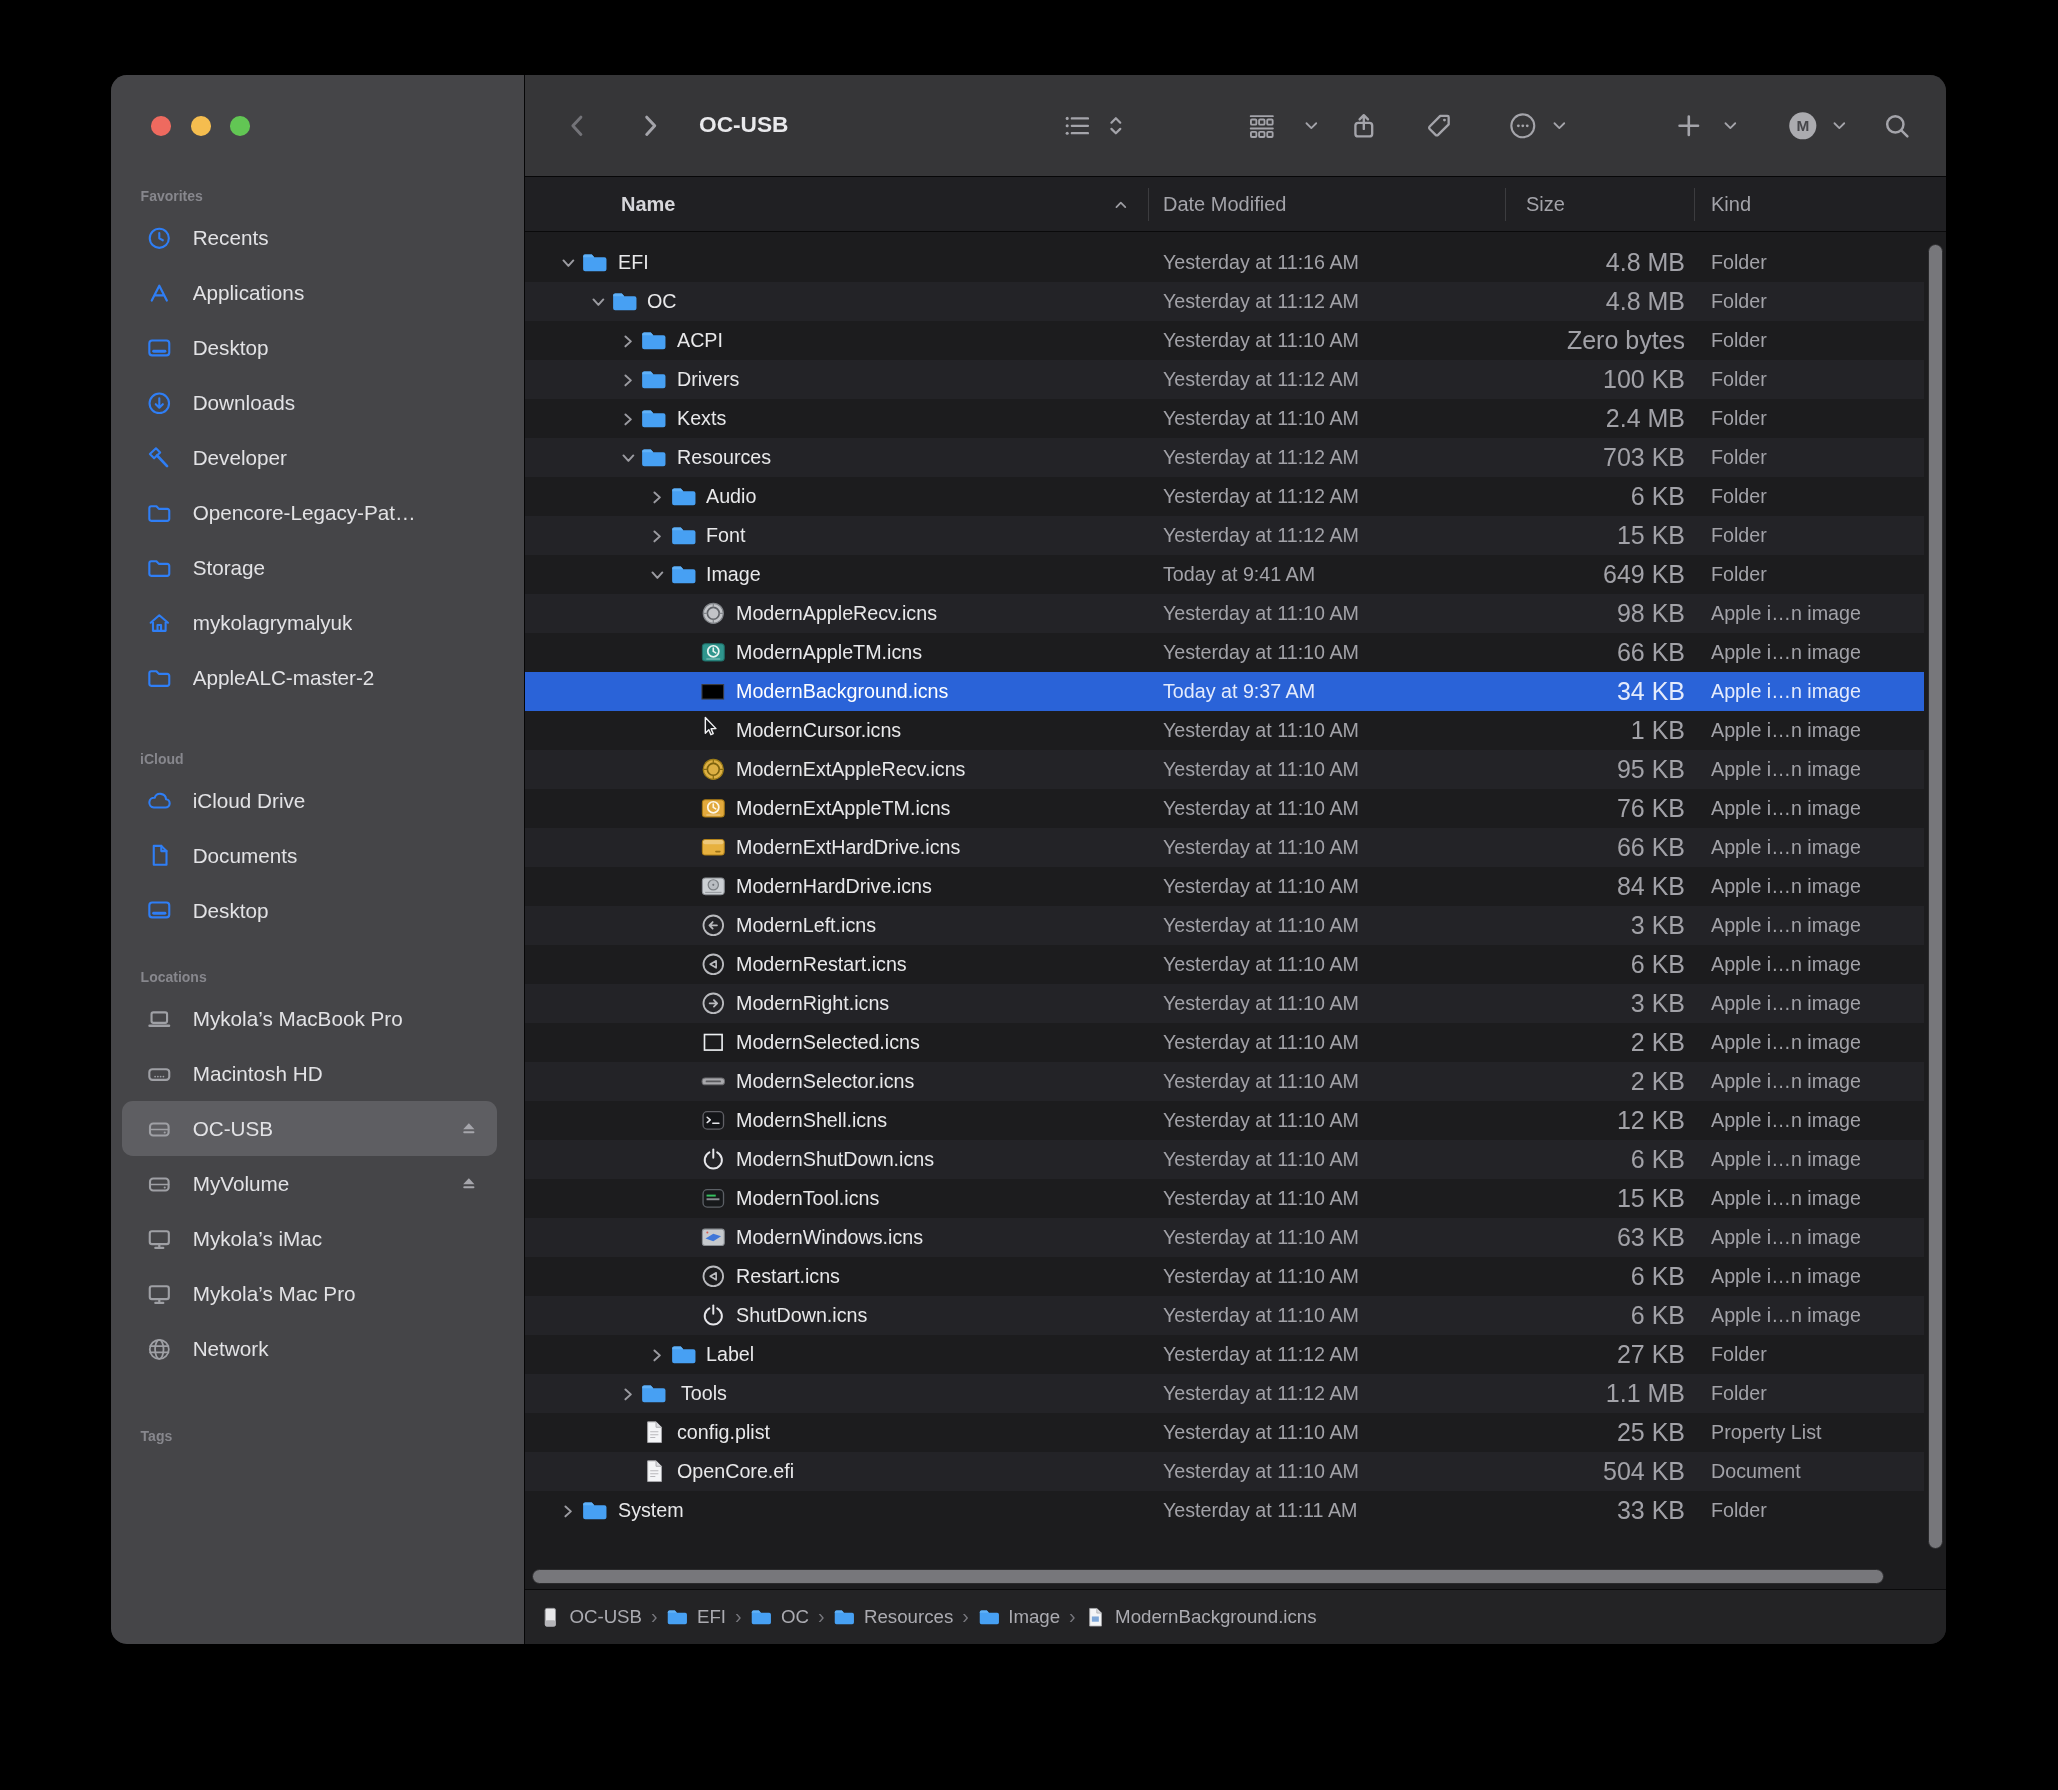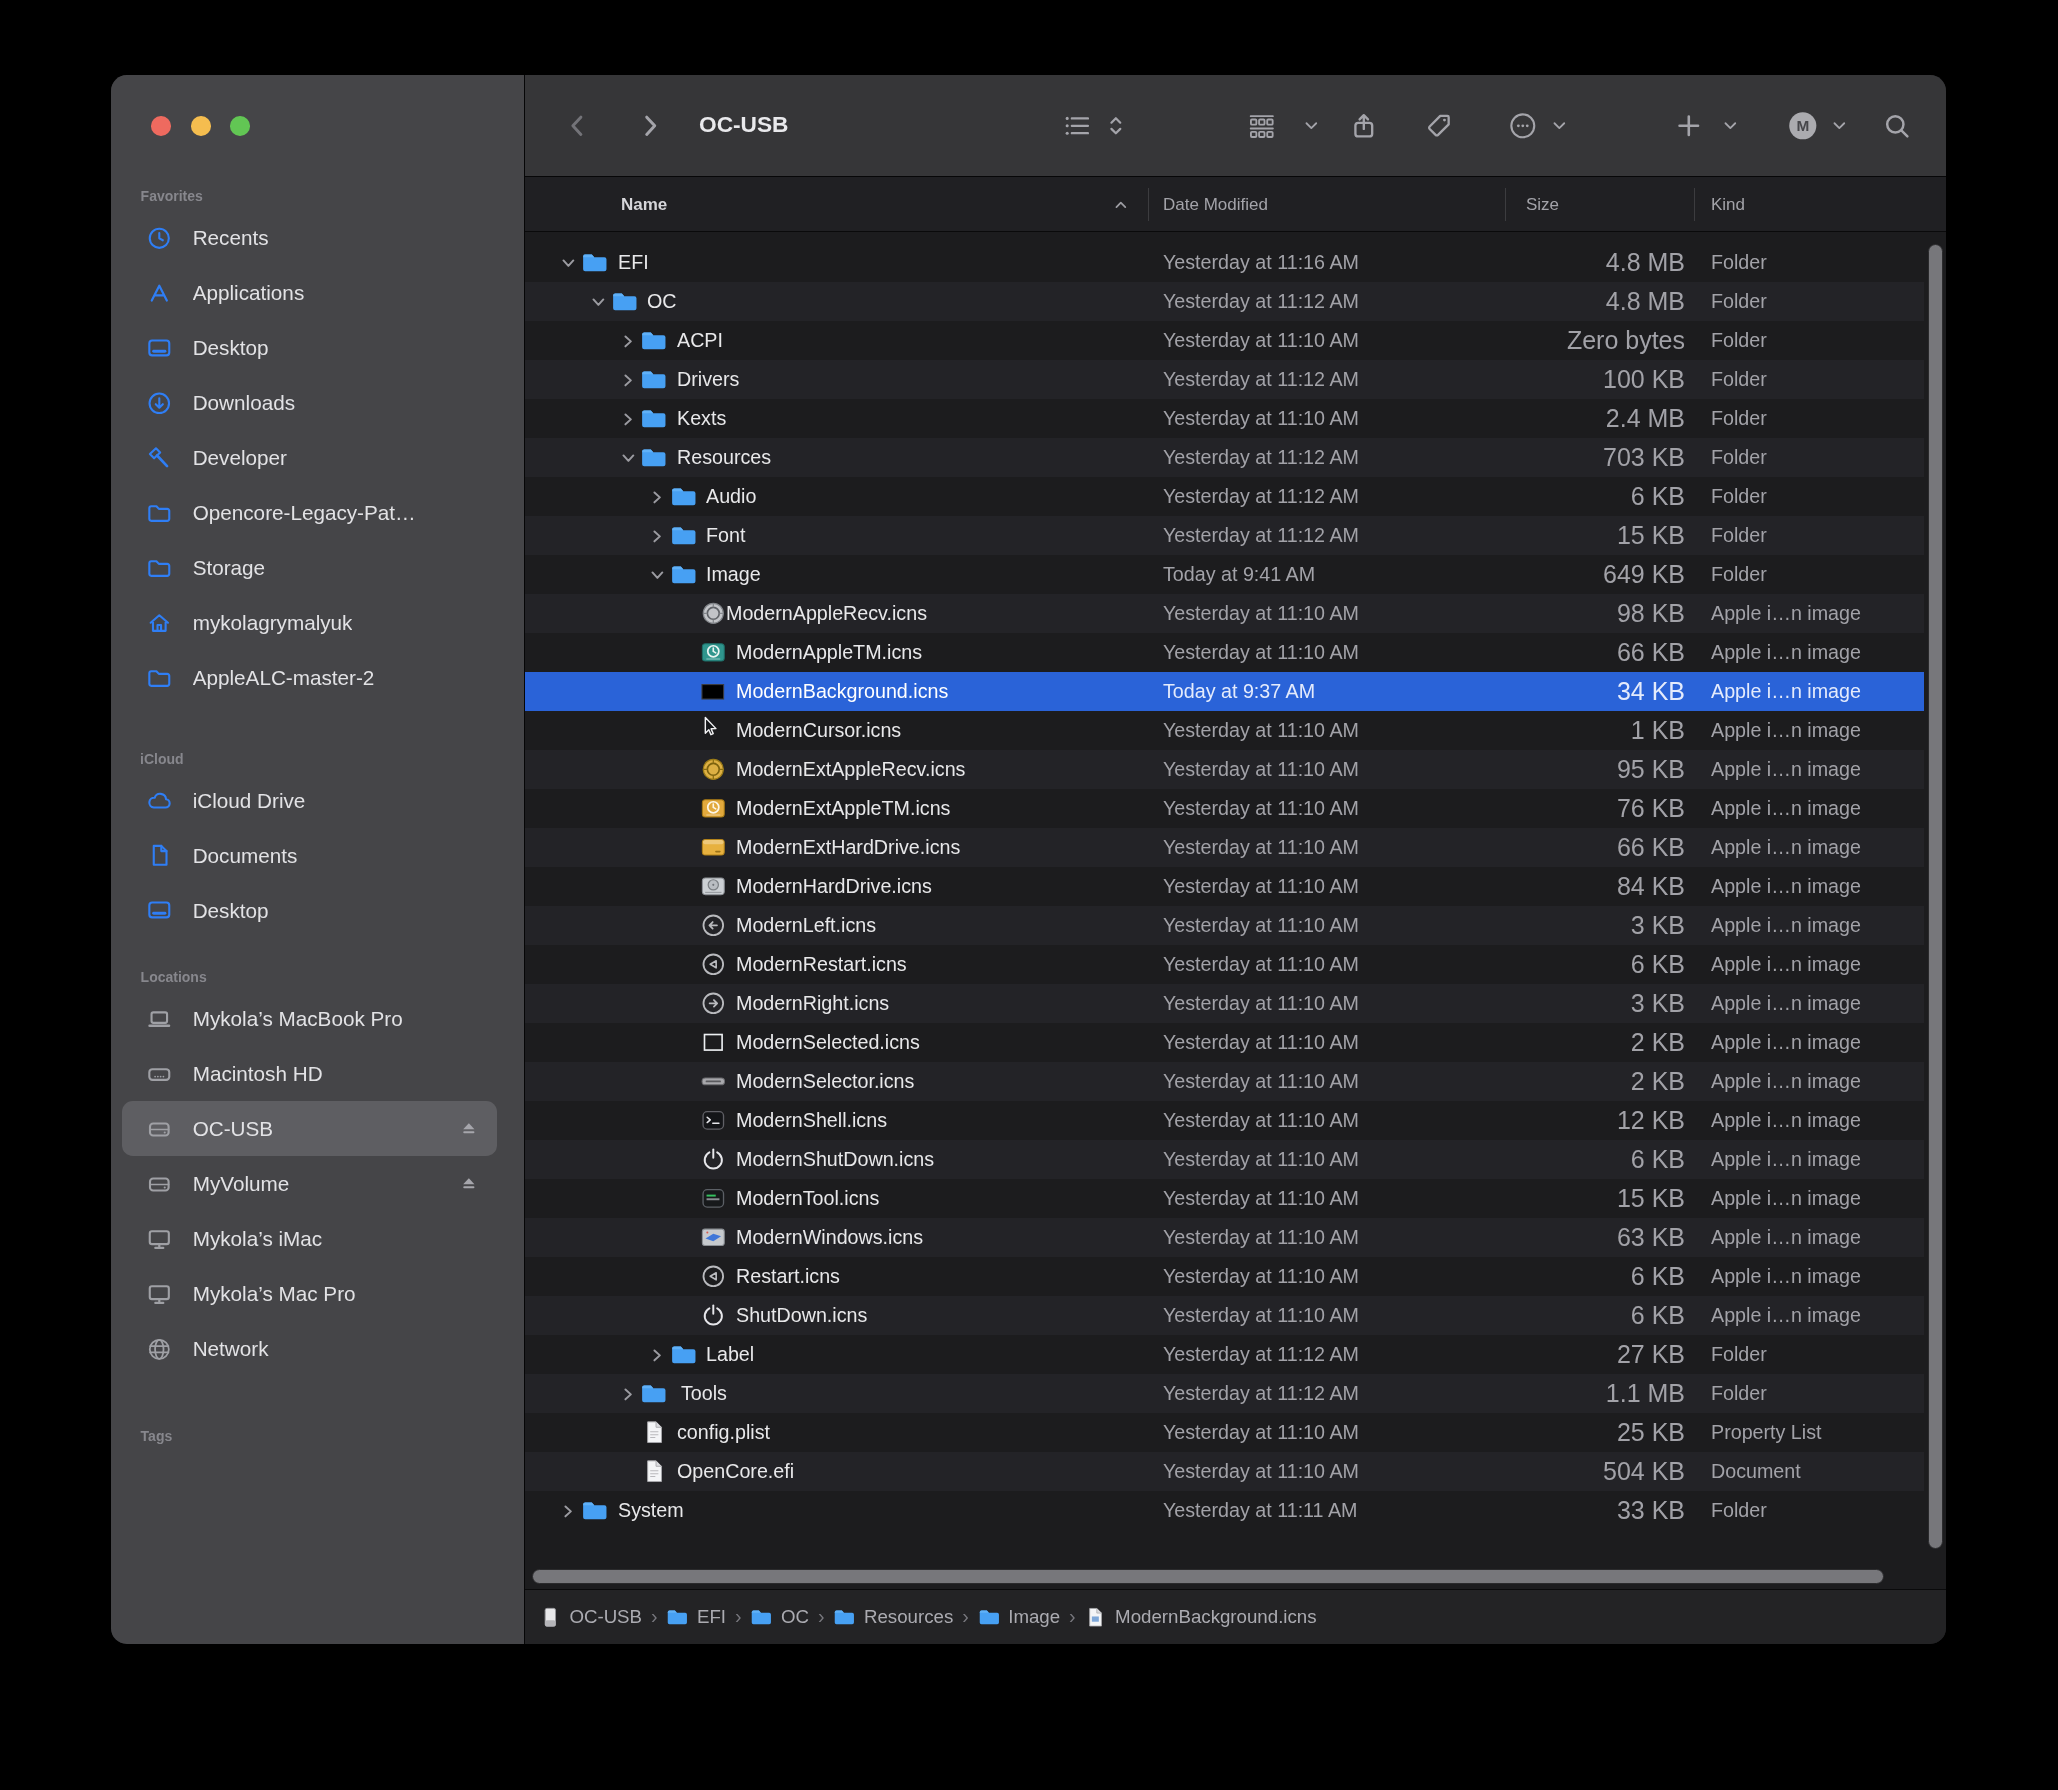--- a/index.html
+++ b/index.html
@@ -23,21 +23,21 @@
   .sbic.gray{color:#9fa0a5;}
   .eject{margin-left:auto;margin-right:17.7px;width:21.7px;height:21.7px;color:#a6a6ac;}
   
   #toolbar{position:absolute;left:414px;top:0;width:1421px;height:102px;background:#363638;border-bottom:1px solid #070708;}
   .tb{position:absolute;top:35px;width:31.5px;height:31.5px;color:#a4a4aa;display:flex;align-items:center;justify-content:center;}
   .tb.dim{color:#737378;}
   .tb.sm{width:17.7px;}
   #tb-title{position:absolute;left:174px;top:36px;font-size:22.7px;font-weight:700;color:#e9e9ec;}
   
   #colhead{position:absolute;left:414px;top:102px;width:1421px;height:55px;background:#202023;border-bottom:1px solid #0a0a0b;}
-  .ch{position:absolute;top:0;line-height:55px;font-size:17px;color:#a3a3a9;white-space:nowrap;}
+  .ch{position:absolute;top:0;line-height:55px;font-size:20px;color:#a3a3a9;white-space:nowrap;}
   #ch-name{left:96px;color:#d6d6da;font-weight:600;}
   #ch-sort{position:absolute;left:587px;top:18.7px;width:17.7px;height:17.7px;color:#9b9ba1;}
   #ch-date{left:638px;}
   #ch-size{left:1001px;}
   #ch-kind{left:1186px;}
   .ch-sep{position:absolute;top:10.8px;width:1px;height:33px;background:#3c3c3f;}
   
   #listarea{position:absolute;left:414px;top:158px;width:1421px;height:1356px;background:#1c1c1e;overflow:hidden;}
   #rows{position:absolute;left:0;top:9.9px;width:1399px;}
   .row{position:relative;height:39px;}
@@ -530,21 +530,21 @@
             <span class="r-kind">Folder</span>
           </div>
           <div class="row">
             <span class="fic" style="left:174px">
               <svg width="26.6" height="26.6" viewBox="0 0 26 26">
                 <circle cx="13" cy="13" r="9.8" fill="#c2c4c8" stroke="#818489" stroke-width="1.2"></circle>
                 <circle cx="13" cy="13" r="5.8" fill="none" stroke="#5f6267" stroke-width="1.6"></circle>
                 <path d="M13 3.6V7M13 19v3.4M3.6 13H7M19 13h3.4" stroke="#84878c" stroke-width="1.2"></path>
               </svg>
             </span>
-            <span class="r-name" style="left:201px">ModernAppleRecv.icns</span>
+            <span class="r-name" style="left:211px">ModernAppleRecv.icns</span>
             <span class="r-date">Yesterday at 11:10 AM</span>
             <span class="r-size">98 KB</span>
             <span class="r-kind">Apple i…n image</span>
           </div>
           <div class="row">
             <span class="fic" style="left:174px">
               <svg width="26.6" height="26.6" viewBox="0 0 26 26">
                 <rect x="2.3" y="4.6" width="21.4" height="17" rx="3" fill="#2f958d" stroke="#1e6f69"></rect>
                 <circle cx="13" cy="12" r="5.4" fill="none" stroke="#eaf5f3" stroke-width="1.7"></circle>
                 <path d="M13 8.9v3.2l2.4 1.5" stroke="#eaf5f3" stroke-width="1.6" fill="none" stroke-linecap="round" stroke-linejoin="round"></path>

